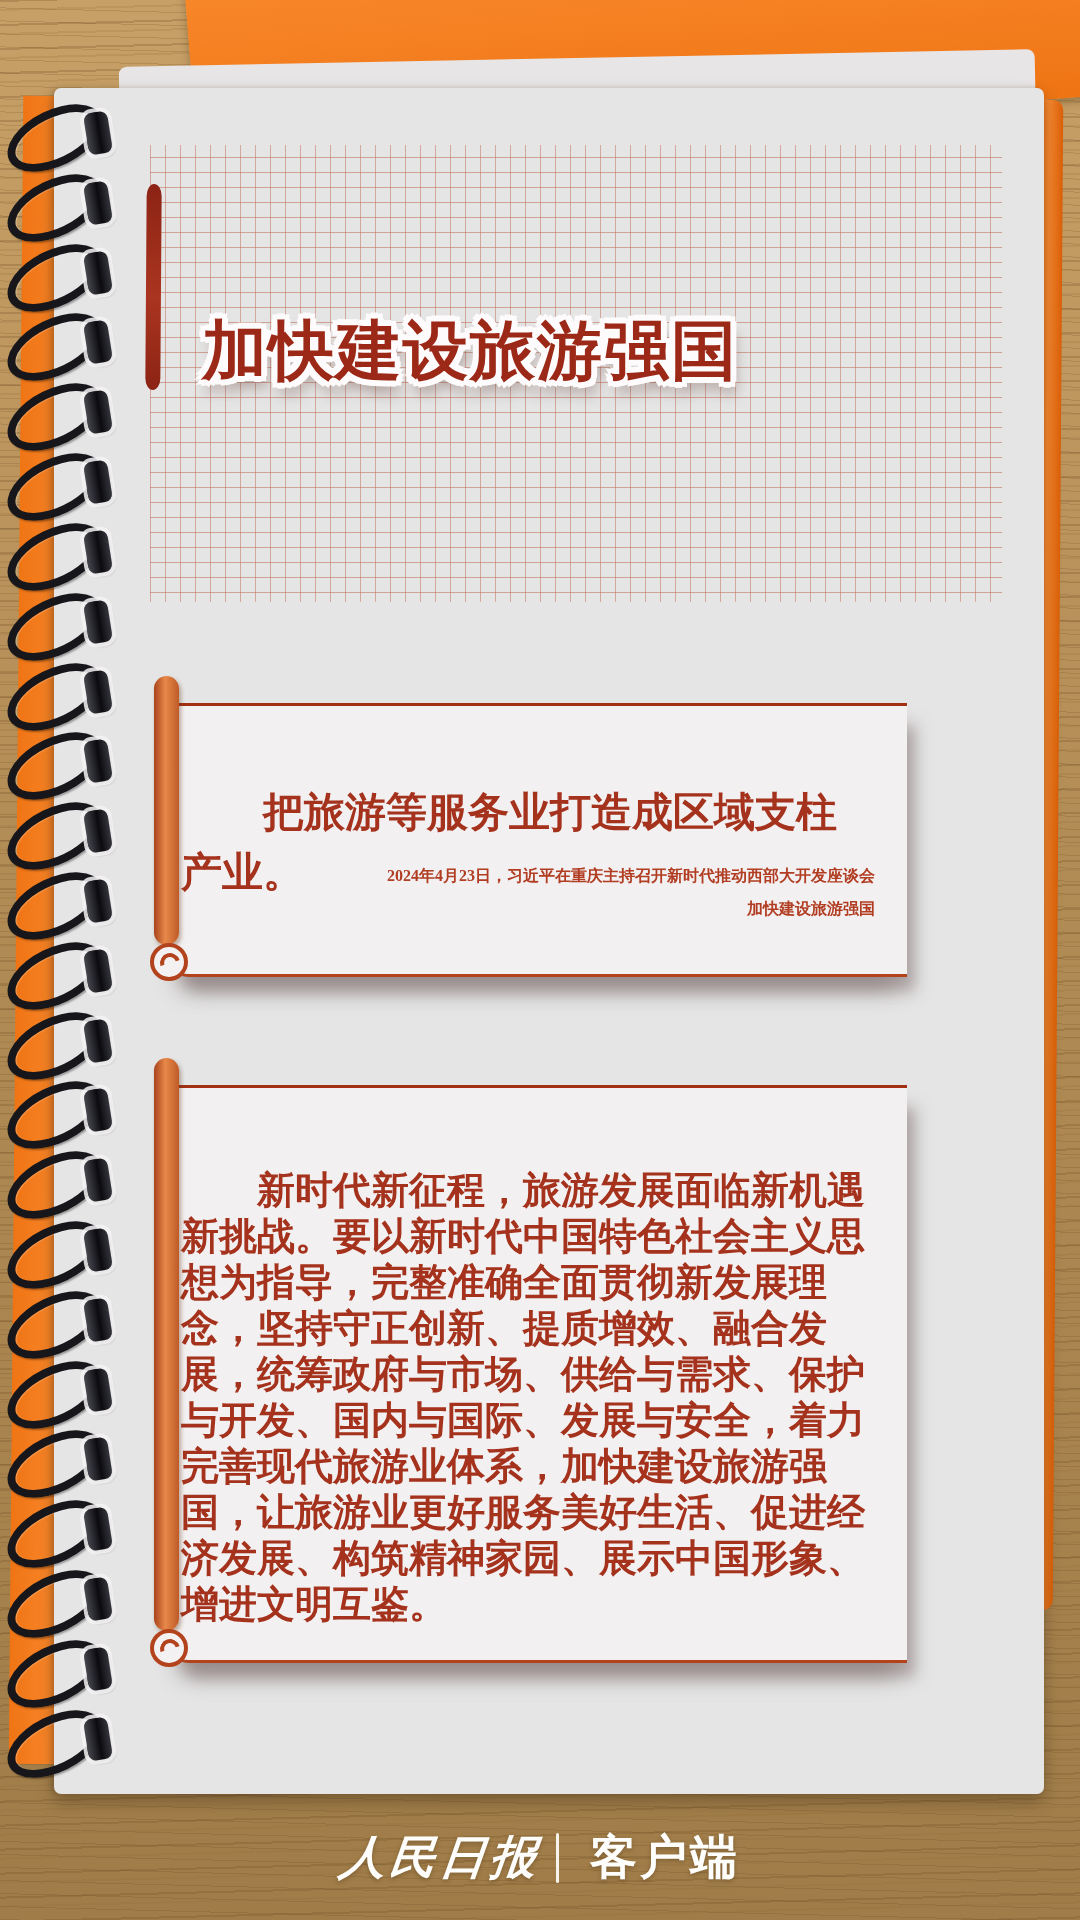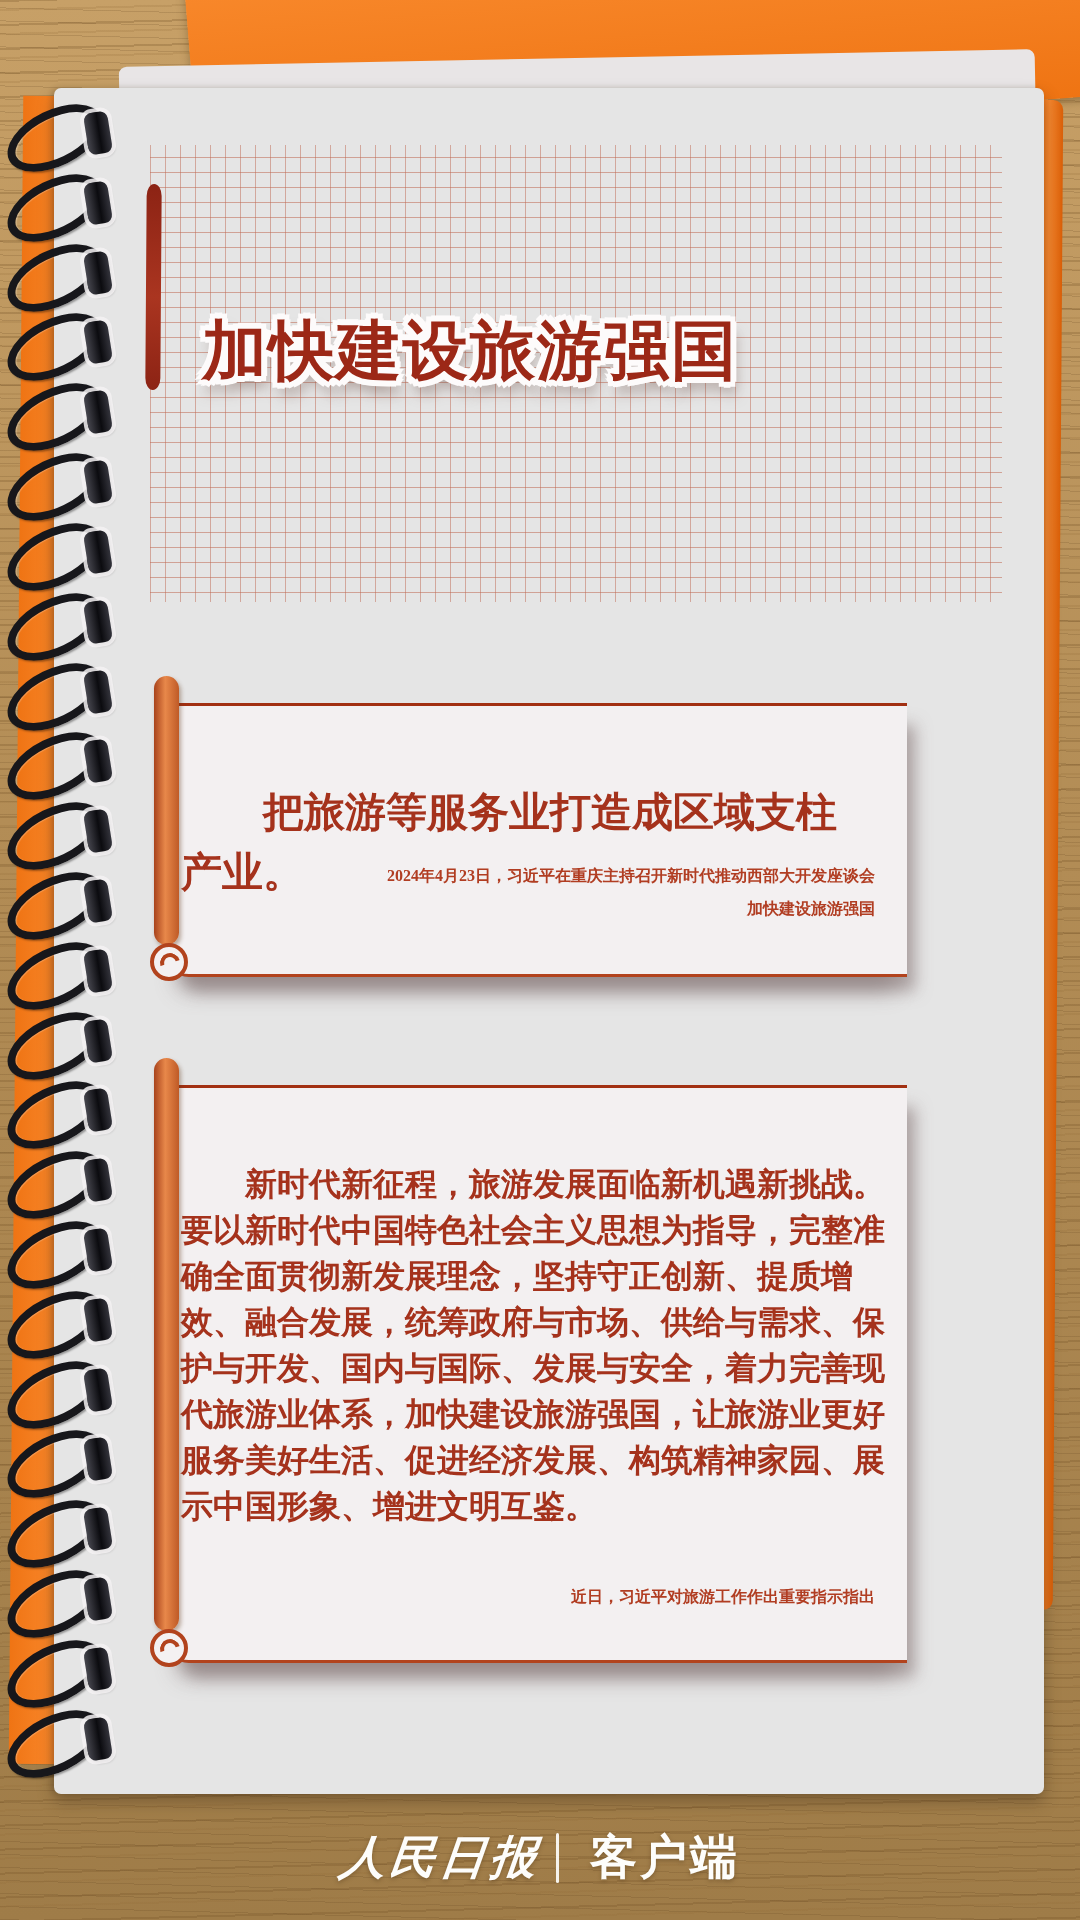--- a/index.html
+++ b/index.html
@@ -76,21 +76,21 @@
   .curl{position:absolute;left:-15px;bottom:-4px;width:30px;height:30px;border-radius:50%;
     border:4px solid #b2431d;background:#f4f1f2;z-index:3;}
   .curl::after{content:'';position:absolute;left:6px;top:6px;width:12px;height:12px;
     border:4px solid #b2431d;border-right-color:transparent;border-bottom-color:transparent;
     border-radius:50%;transform:rotate(28deg);}
 
   .quote{position:absolute;left:16px;right:38px;
     font-family:"Liberation Serif","DejaVu Serif",serif;font-weight:bold;
     color:#a5321c;text-indent:2em;}
   .card-1 .quote{top:38px;font-size:41px;line-height:60px;}
-  .card-2 .quote{top:44px;right:18px;font-size:32px;line-height:46px;}
+  .card-2 .quote{top:44px;right:18px;font-size:38px;line-height:46px;}
   .attribution{position:absolute;right:32px;text-align:right;
     font-family:"Liberation Serif","DejaVu Serif",serif;font-weight:bold;
     font-size:16px;line-height:33px;color:#b13d22;}
   .card-1 .attribution{bottom:52px;}
   .card-2 .attribution{bottom:50px;}
 
   
   .footer{position:absolute;left:0;right:0;top:1826px;display:flex;
     justify-content:center;align-items:center;gap:16px;color:#fdfdfb;z-index:4;
     text-shadow:0 2px 4px rgba(80,55,25,.4);}
@@ -125,23 +125,20 @@
       <div>2024年4月23日，习近平在重庆主持召开新时代推动西部大开发座谈会</div>
       <div>加快建设旅游强国</div>
     </div>
   </div>
 
   <div class="scroll-card card-2">
     <div class="rod"></div>
     <div class="face"></div>
     <div class="curl"></div>
     <p class="quote">新时代新征程，旅游发展面临新机遇新挑战。要以新时代中国特色社会主义思想为指导，完整准确全面贯彻新发展理念，坚持守正创新、提质增效、融合发展，统筹政府与市场、供给与需求、保护与开发、国内与国际、发展与安全，着力完善现代旅游业体系，加快建设旅游强国，让旅游业更好服务美好生活、促进经济发展、构筑精神家园、展示中国形象、增进文明互鉴。</p>
-    <div class="attribution">
-      <div>近日，习近平对旅游工作作出重要指示指出</div>
-    </div>
   </div>
 
   <div class="spirals">
       <div class="spiral"></div>
       <div class="spiral"></div>
       <div class="spiral"></div>
       <div class="spiral"></div>
       <div class="spiral"></div>
       <div class="spiral"></div>
       <div class="spiral"></div>

